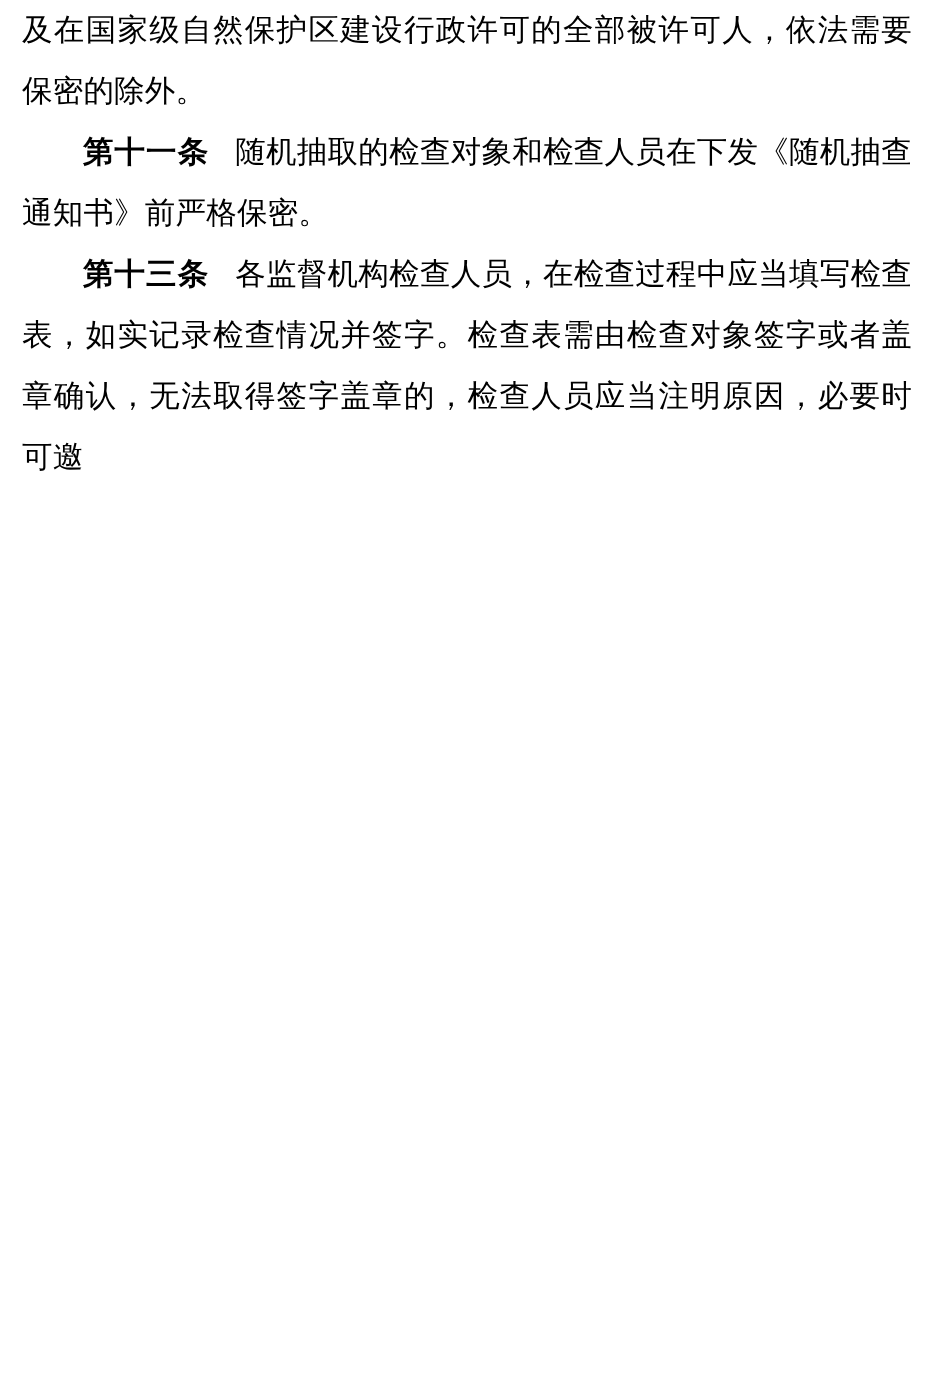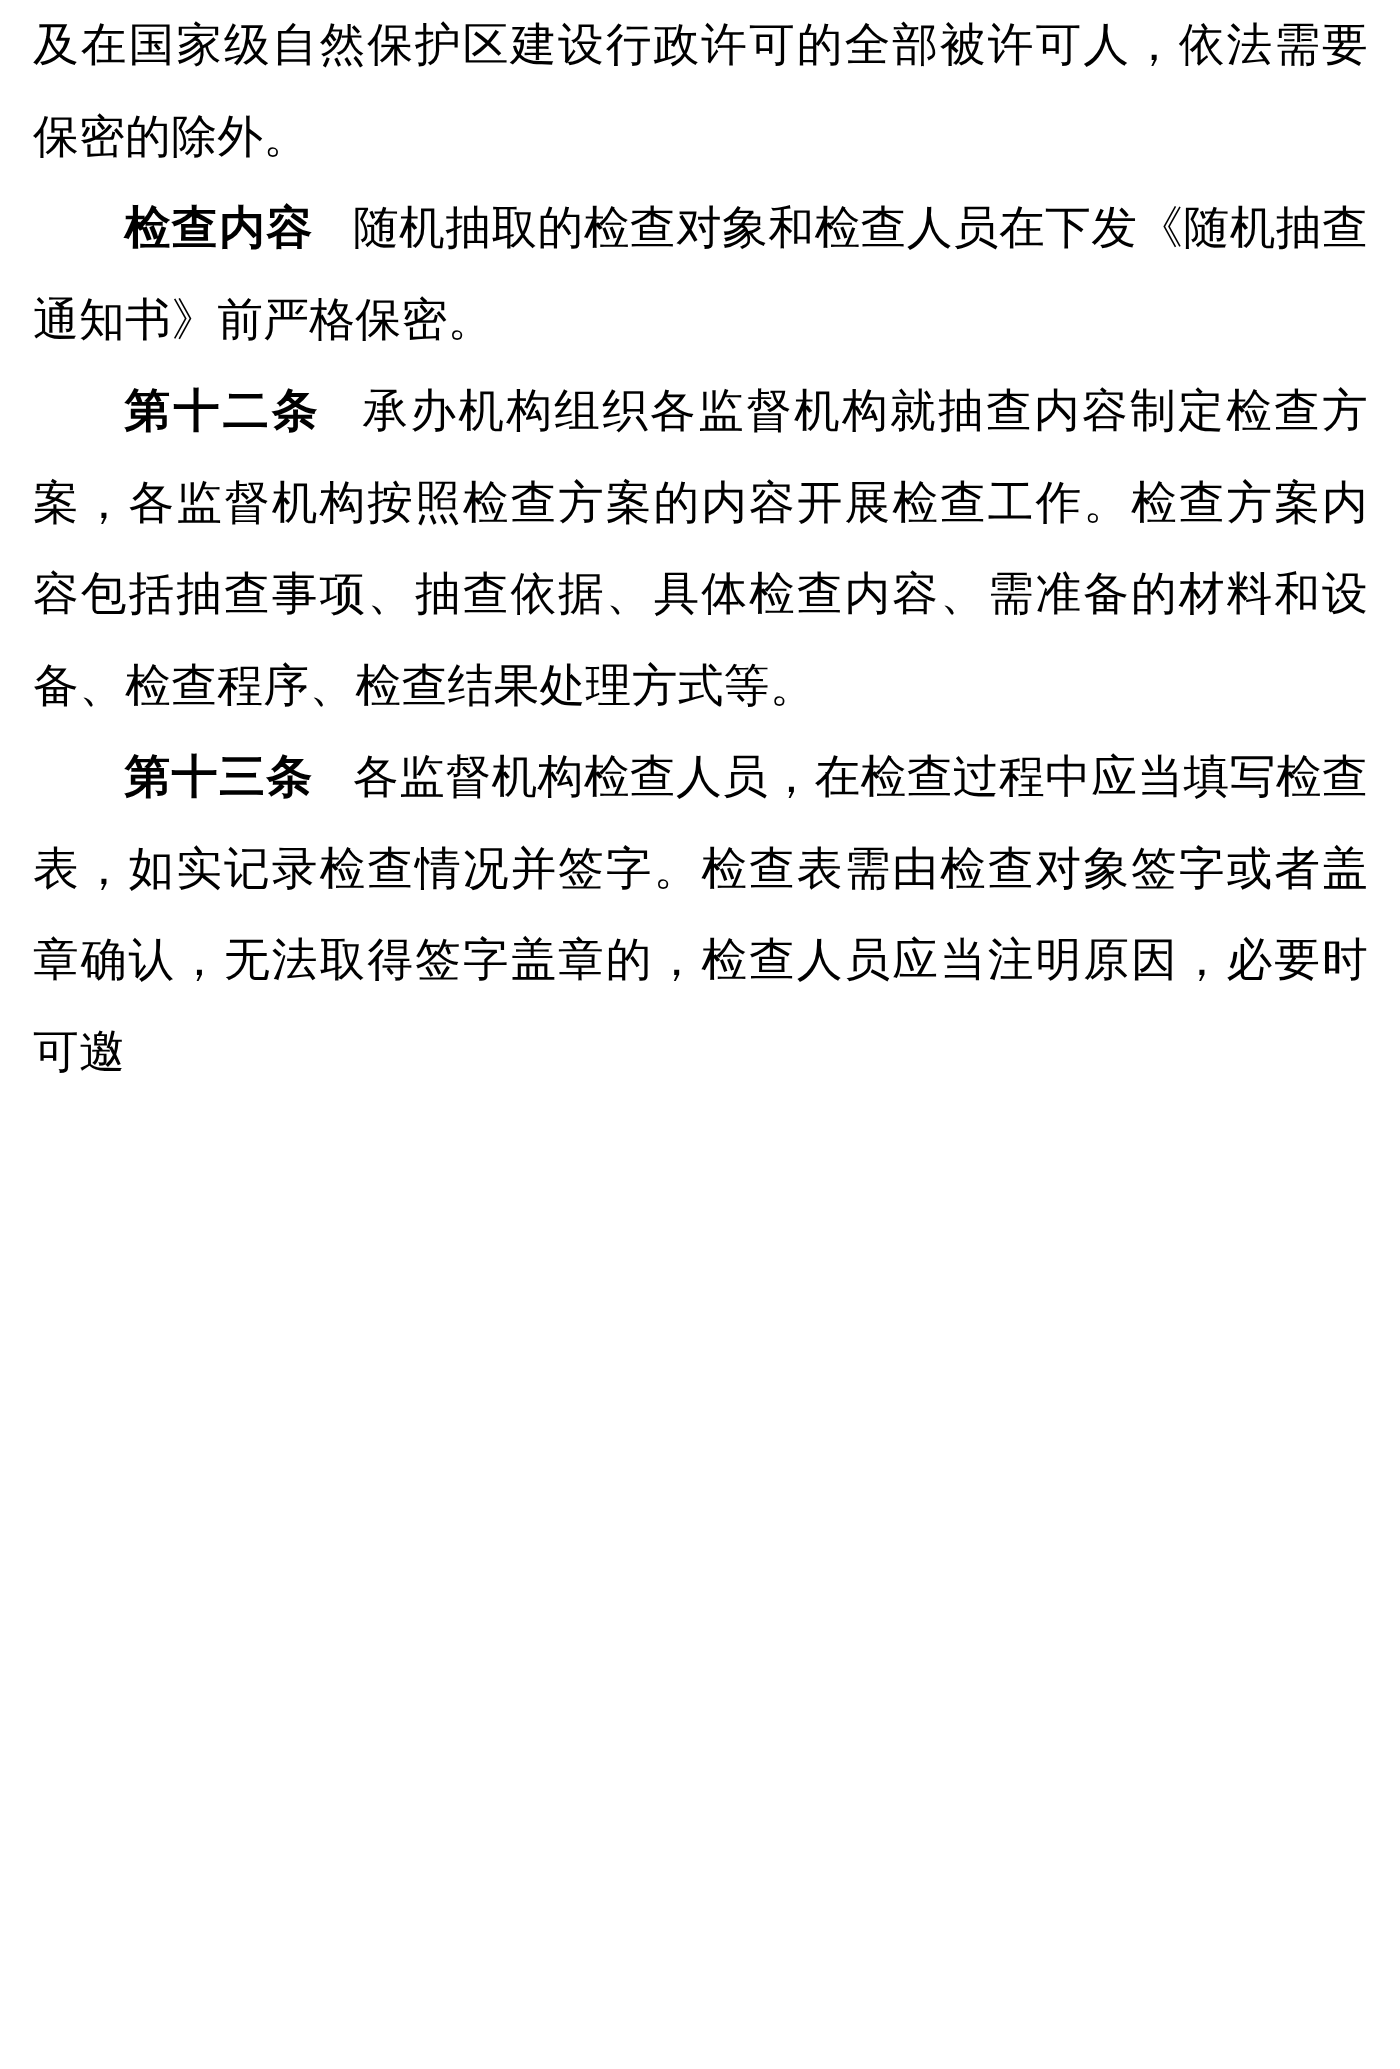--- a/index.html
+++ b/index.html
@@ -62,26 +62,23 @@
   <div class="content">
 
     <p class="para">
       <span>及在国家级自然保护区建设行政许可的全部被许可人，依法需要保密的除外。</span>
     </p>
 
 
 
 
     <p class="para indent">
-      <span class="art-label">检查内容</span><span class="gap-after"></span><span>随机抽取的检查对象和检查人员在下发《随机抽查通知书》前严格保密。</span>
+      <span class="art-label">第十一条</span><span class="gap-after"></span><span>随机抽取的检查对象和检查人员在下发《随机抽查通知书》前严格保密。</span>
     </p>
 
-    <p class="para indent">
-      <span class="art-label">第十二条</span><span class="gap-after"></span><span>承办机构组织各监督机构就抽查内容制定检查方案，各监督机构按照检查方案的内容开展检查工作。检查方案内容包括抽查事项、抽查依据、具体检查内容、需准备的材料和设备、检查程序、检查结果处理方式等。</span>
-    </p>
 
     <p class="para indent">
       <span class="art-label">第十三条</span><span class="gap-after"></span><span>各监督机构检查人员，在检查过程中应当填写检查表，如实记录检查情况并签字。检查表需由检查对象签字或者盖章确认，无法取得签字盖章的，检查人员应当注明原因，必要时可邀</span>
     </p>
 
   </div>
 
   <div class="pagenum">— 4 —</div>
 </div>
 

